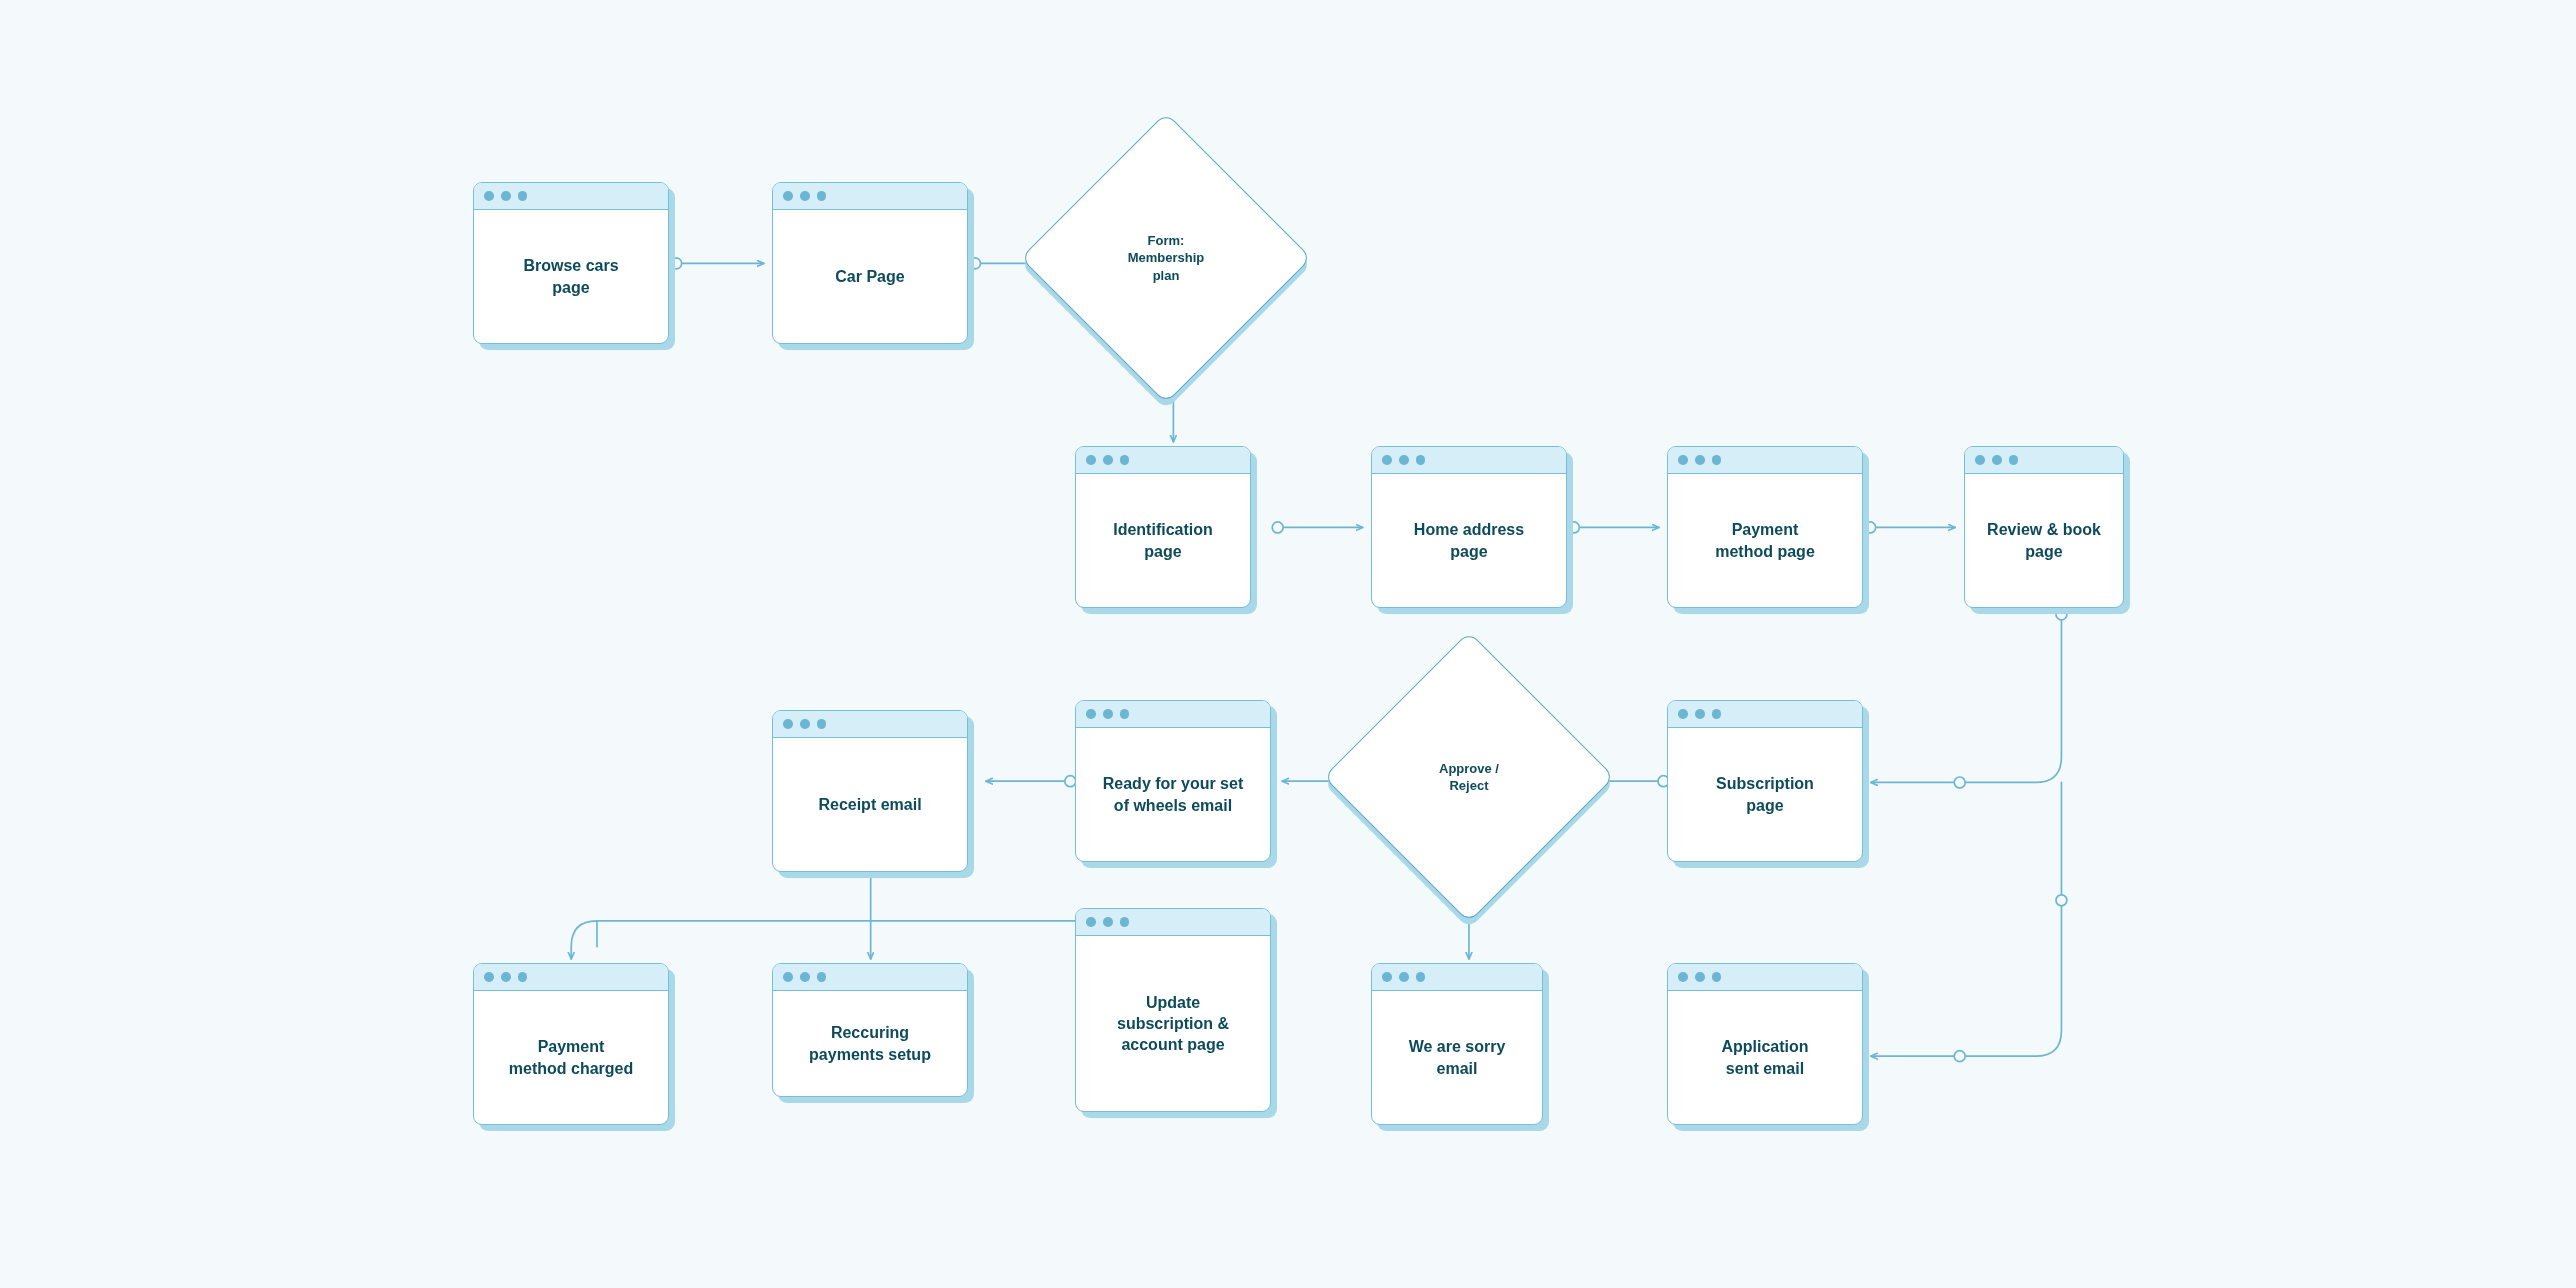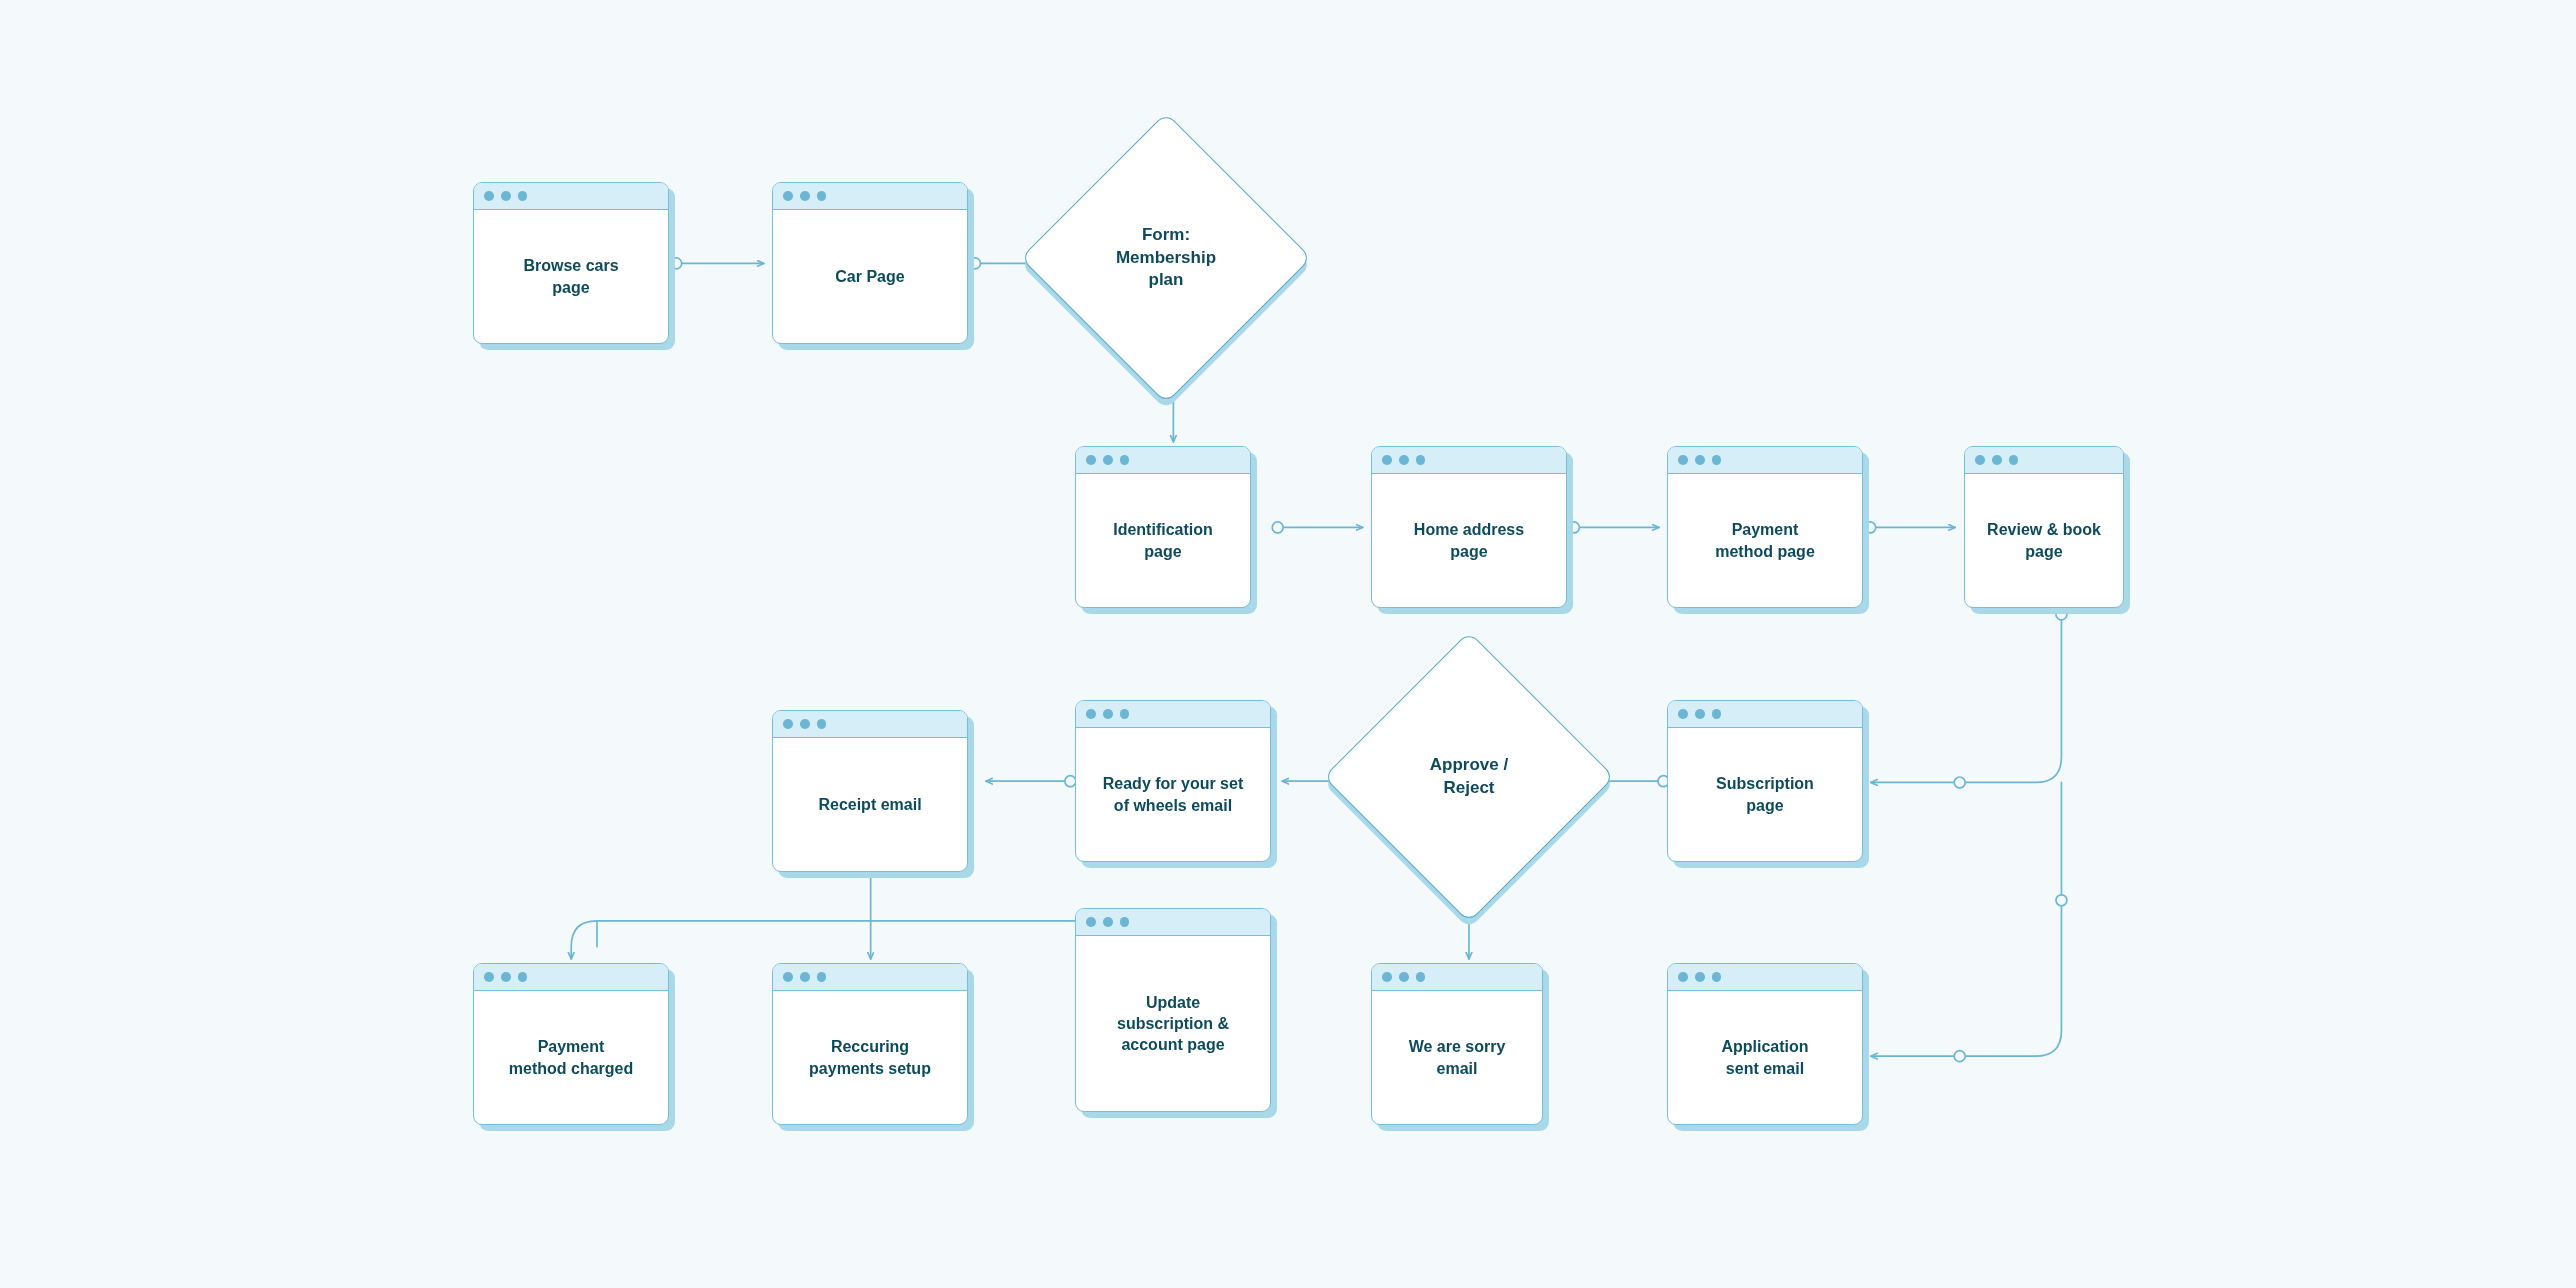--- a/index.html
+++ b/index.html
@@ -99,21 +99,21 @@
   }
   .dia-label {
     position: absolute;
     left: 0; top: 0;
     width: 100%; height: 100%;
     display: flex;
     align-items: center;
     justify-content: center;
     text-align: center;
     color: #0d4a5c;
-    font-size: 17px;
+    font-size: 13px;
     font-weight: 700;
     line-height: 1.34;
     white-space: pre-line;
   }
 </style>
 </head>
 <body>
 
 <div id="canvas">
 
@@ -339,21 +339,21 @@
         <div class="win-bar">
           <span class="dot"></span>
           <span class="dot"></span>
           <span class="dot"></span>
         </div>
         <div class="win-label">Payment
 method charged</div>
       </div>
     </div>
 
-    <div class="node" style="left: 772px; top: 963px; width: 196px; height: 162px;">
+    <div class="node" style="left: 772px; top: 963px; width: 196px; height: 134px;">
       <div class="win-shadow"></div>
       <div class="win-body">
         <div class="win-bar">
           <span class="dot"></span>
           <span class="dot"></span>
           <span class="dot"></span>
         </div>
         <div class="win-label">Reccuring
 payments setup</div>
       </div>

